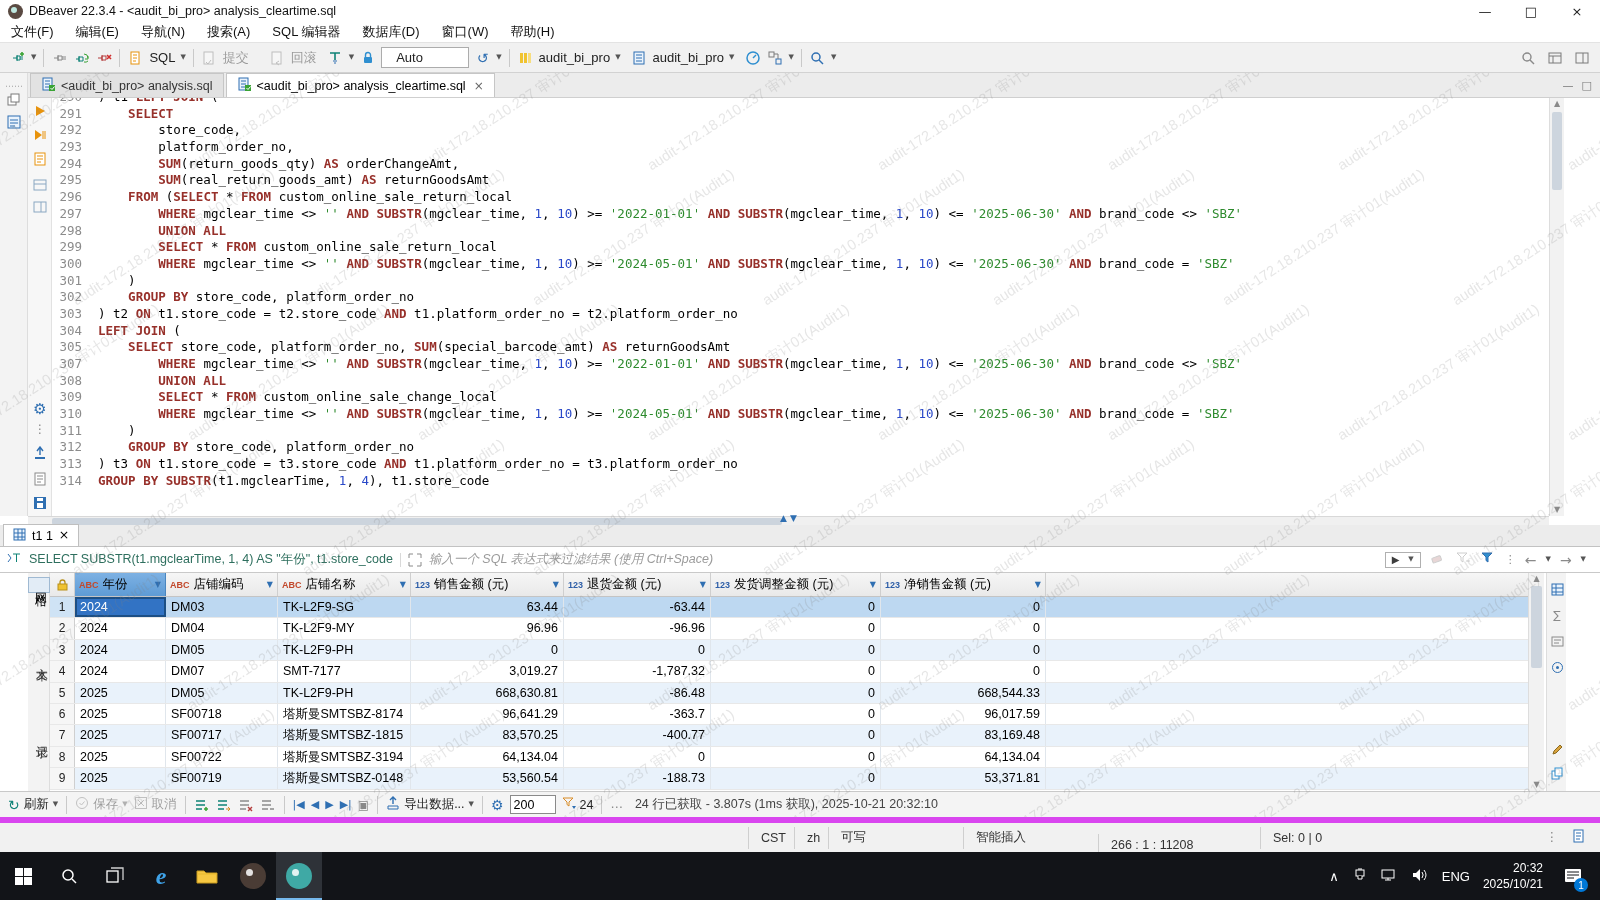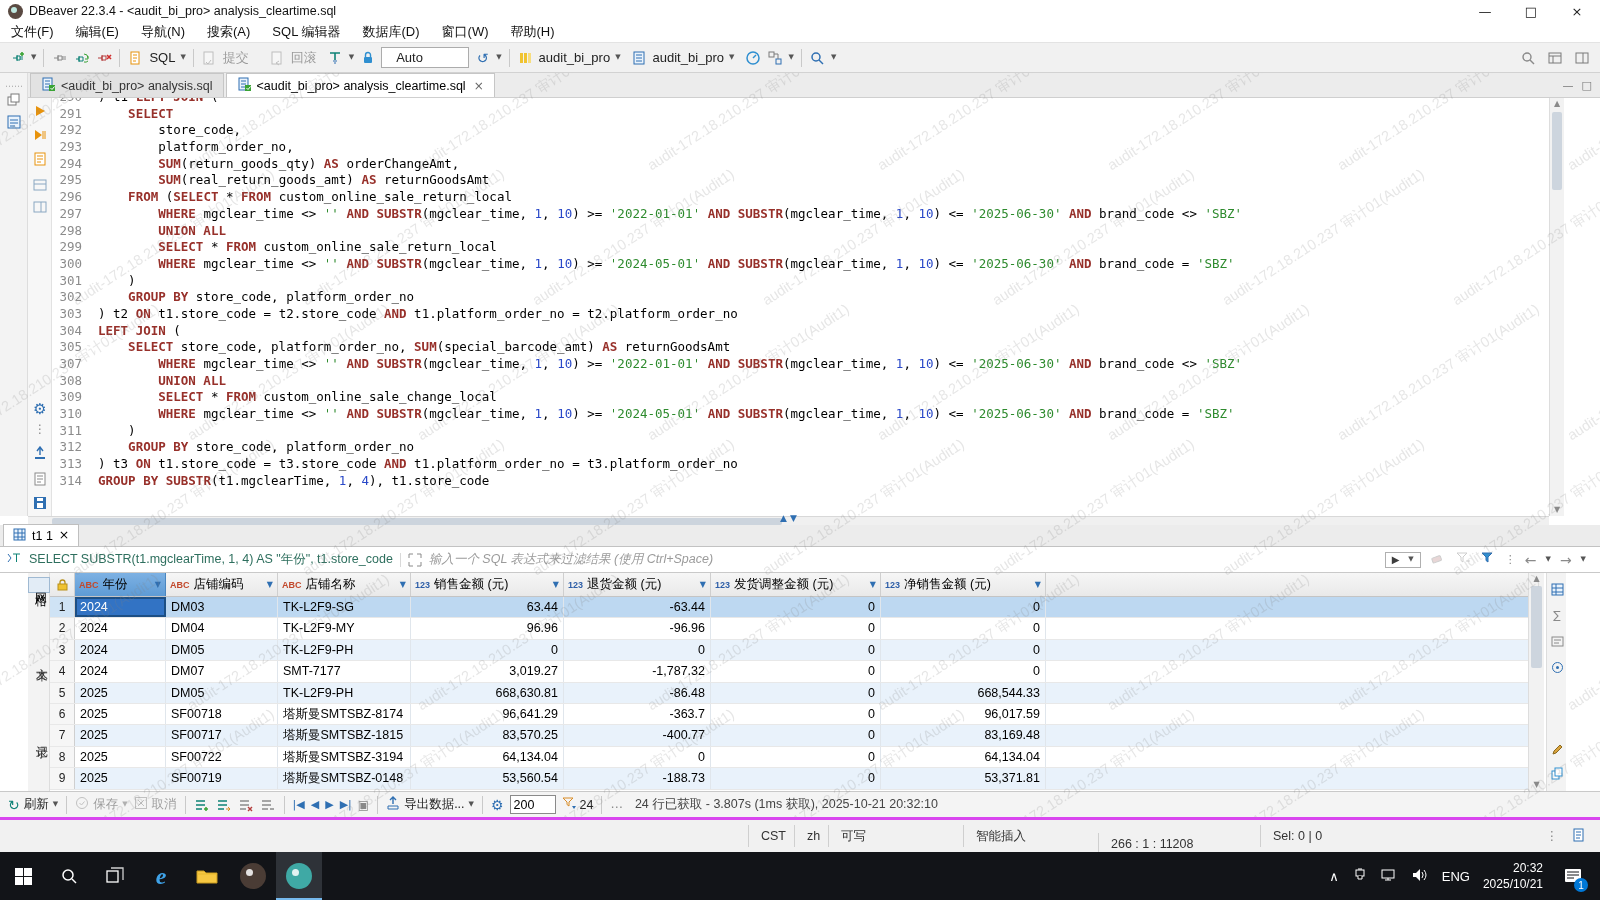--- a/index.html
+++ b/index.html
@@ -106,21 +106,21 @@
   
   #grid-toolbar{left:0;top:791px;width:1600px;height:26px;background:#f4f4f4;border-top:1px solid #c9c9c9;display:flex;align-items:center;font-size:12.5px;color:#222;gap:6px;padding-left:8px;}
   .gt-btn{display:flex;align-items:center;gap:4px;white-space:nowrap;}
   .gt-input{width:46px;height:19px;border:1px solid #8a8a8a;background:#fff;font-size:12.5px;padding:0 3px;font-family:"Liberation Sans",sans-serif;}
   .gt-status{color:#444;white-space:nowrap;margin-left:6px;}
   .blue{color:#2f6fb2;}
   .teal{color:#0e8276;}
   .gray{color:#8a8a8a;}
 
   
-  #statusbar{left:0;top:817px;width:1600px;height:35px;background:#f1f1f1;border-top:3px solid #d946ef;display:flex;align-items:center;font-size:12.5px;color:#333;}
+  #statusbar{left:0;top:817px;width:1600px;height:35px;background:#f1f1f1;border-top:6px solid #d946ef;display:flex;align-items:center;font-size:12.5px;color:#333;}
   .sb-spacer{flex:0 0 748px;height:100%;}
   .sb-item{height:22px;display:flex;align-items:center;padding:0 12px;border-left:1px solid #cfcfcf;white-space:nowrap;}
   .sb-end{margin-left:auto;display:flex;align-items:center;gap:14px;padding-right:14px;}
 
   
   #taskbar{left:0;top:852px;width:1600px;height:48px;background:#121418;display:flex;align-items:stretch;color:#fff;}
   .tk-tile{width:46px;display:flex;align-items:center;justify-content:center;}
   .tk-tile.active{background:#2e3238;box-shadow:inset 0 -2px 0 #76b9ed;}
   .tk-right{margin-left:auto;display:flex;align-items:center;gap:13px;padding-right:10px;font-size:12px;}
   .tk-clock{text-align:right;line-height:1.35;font-size:12px;}

